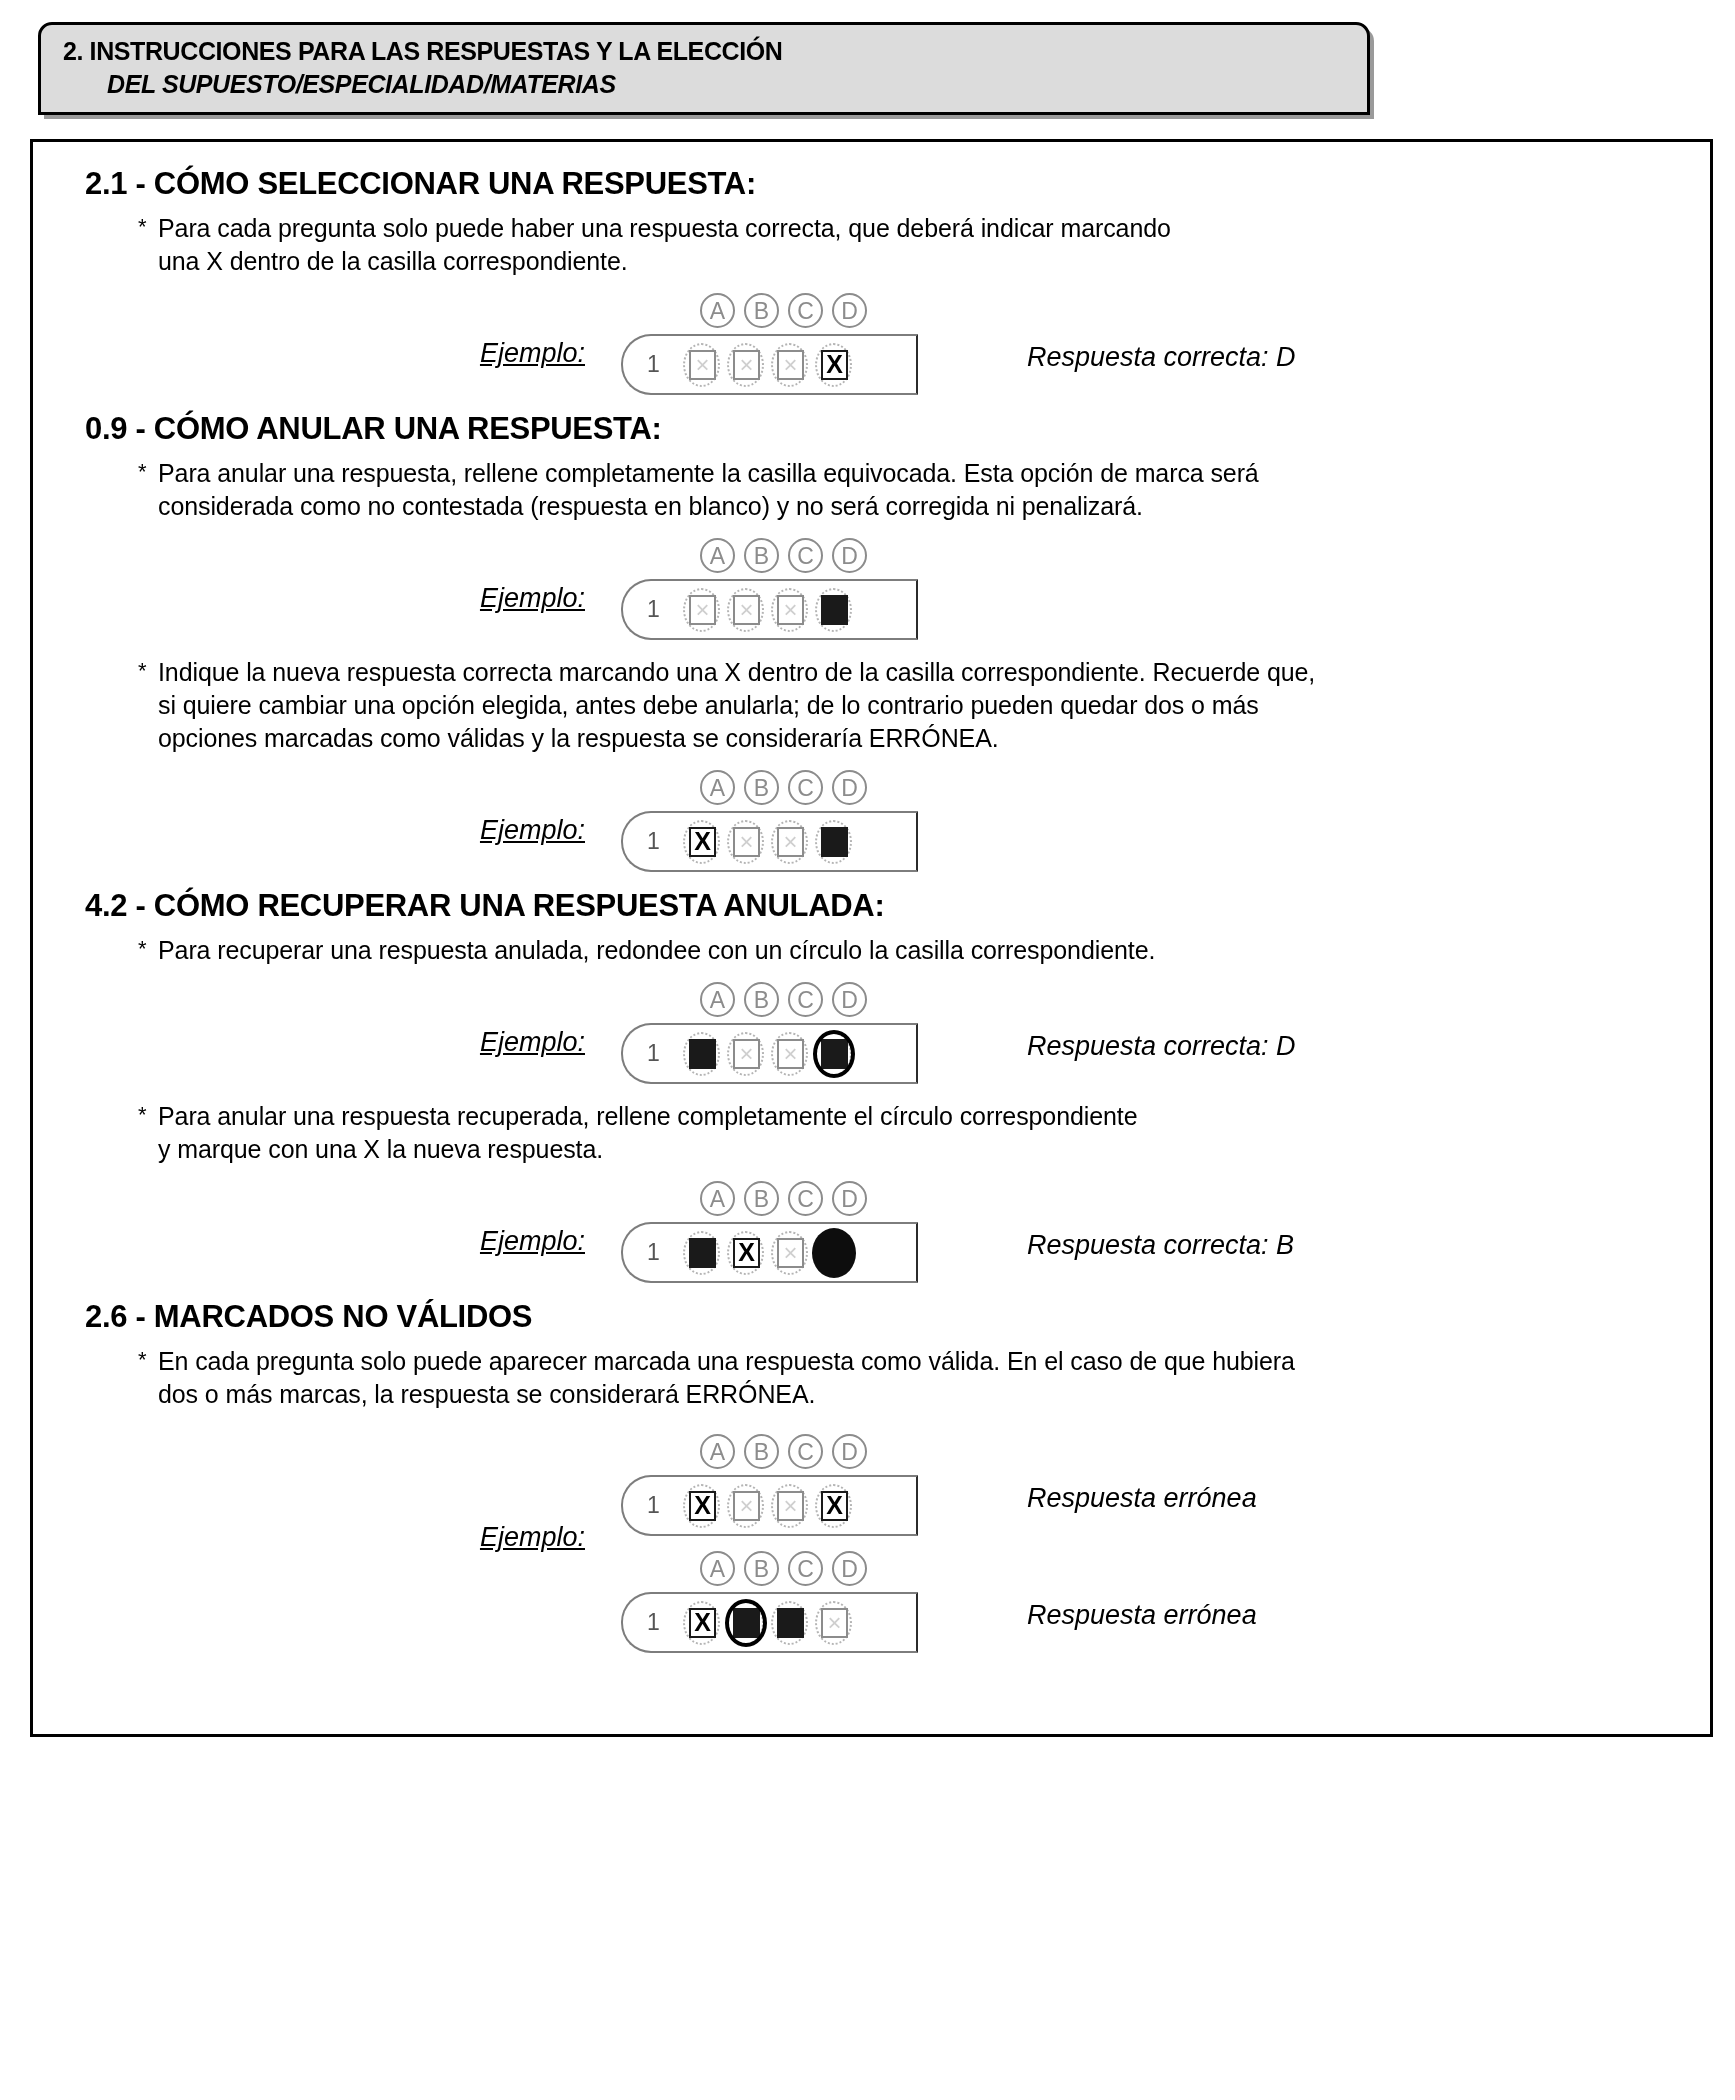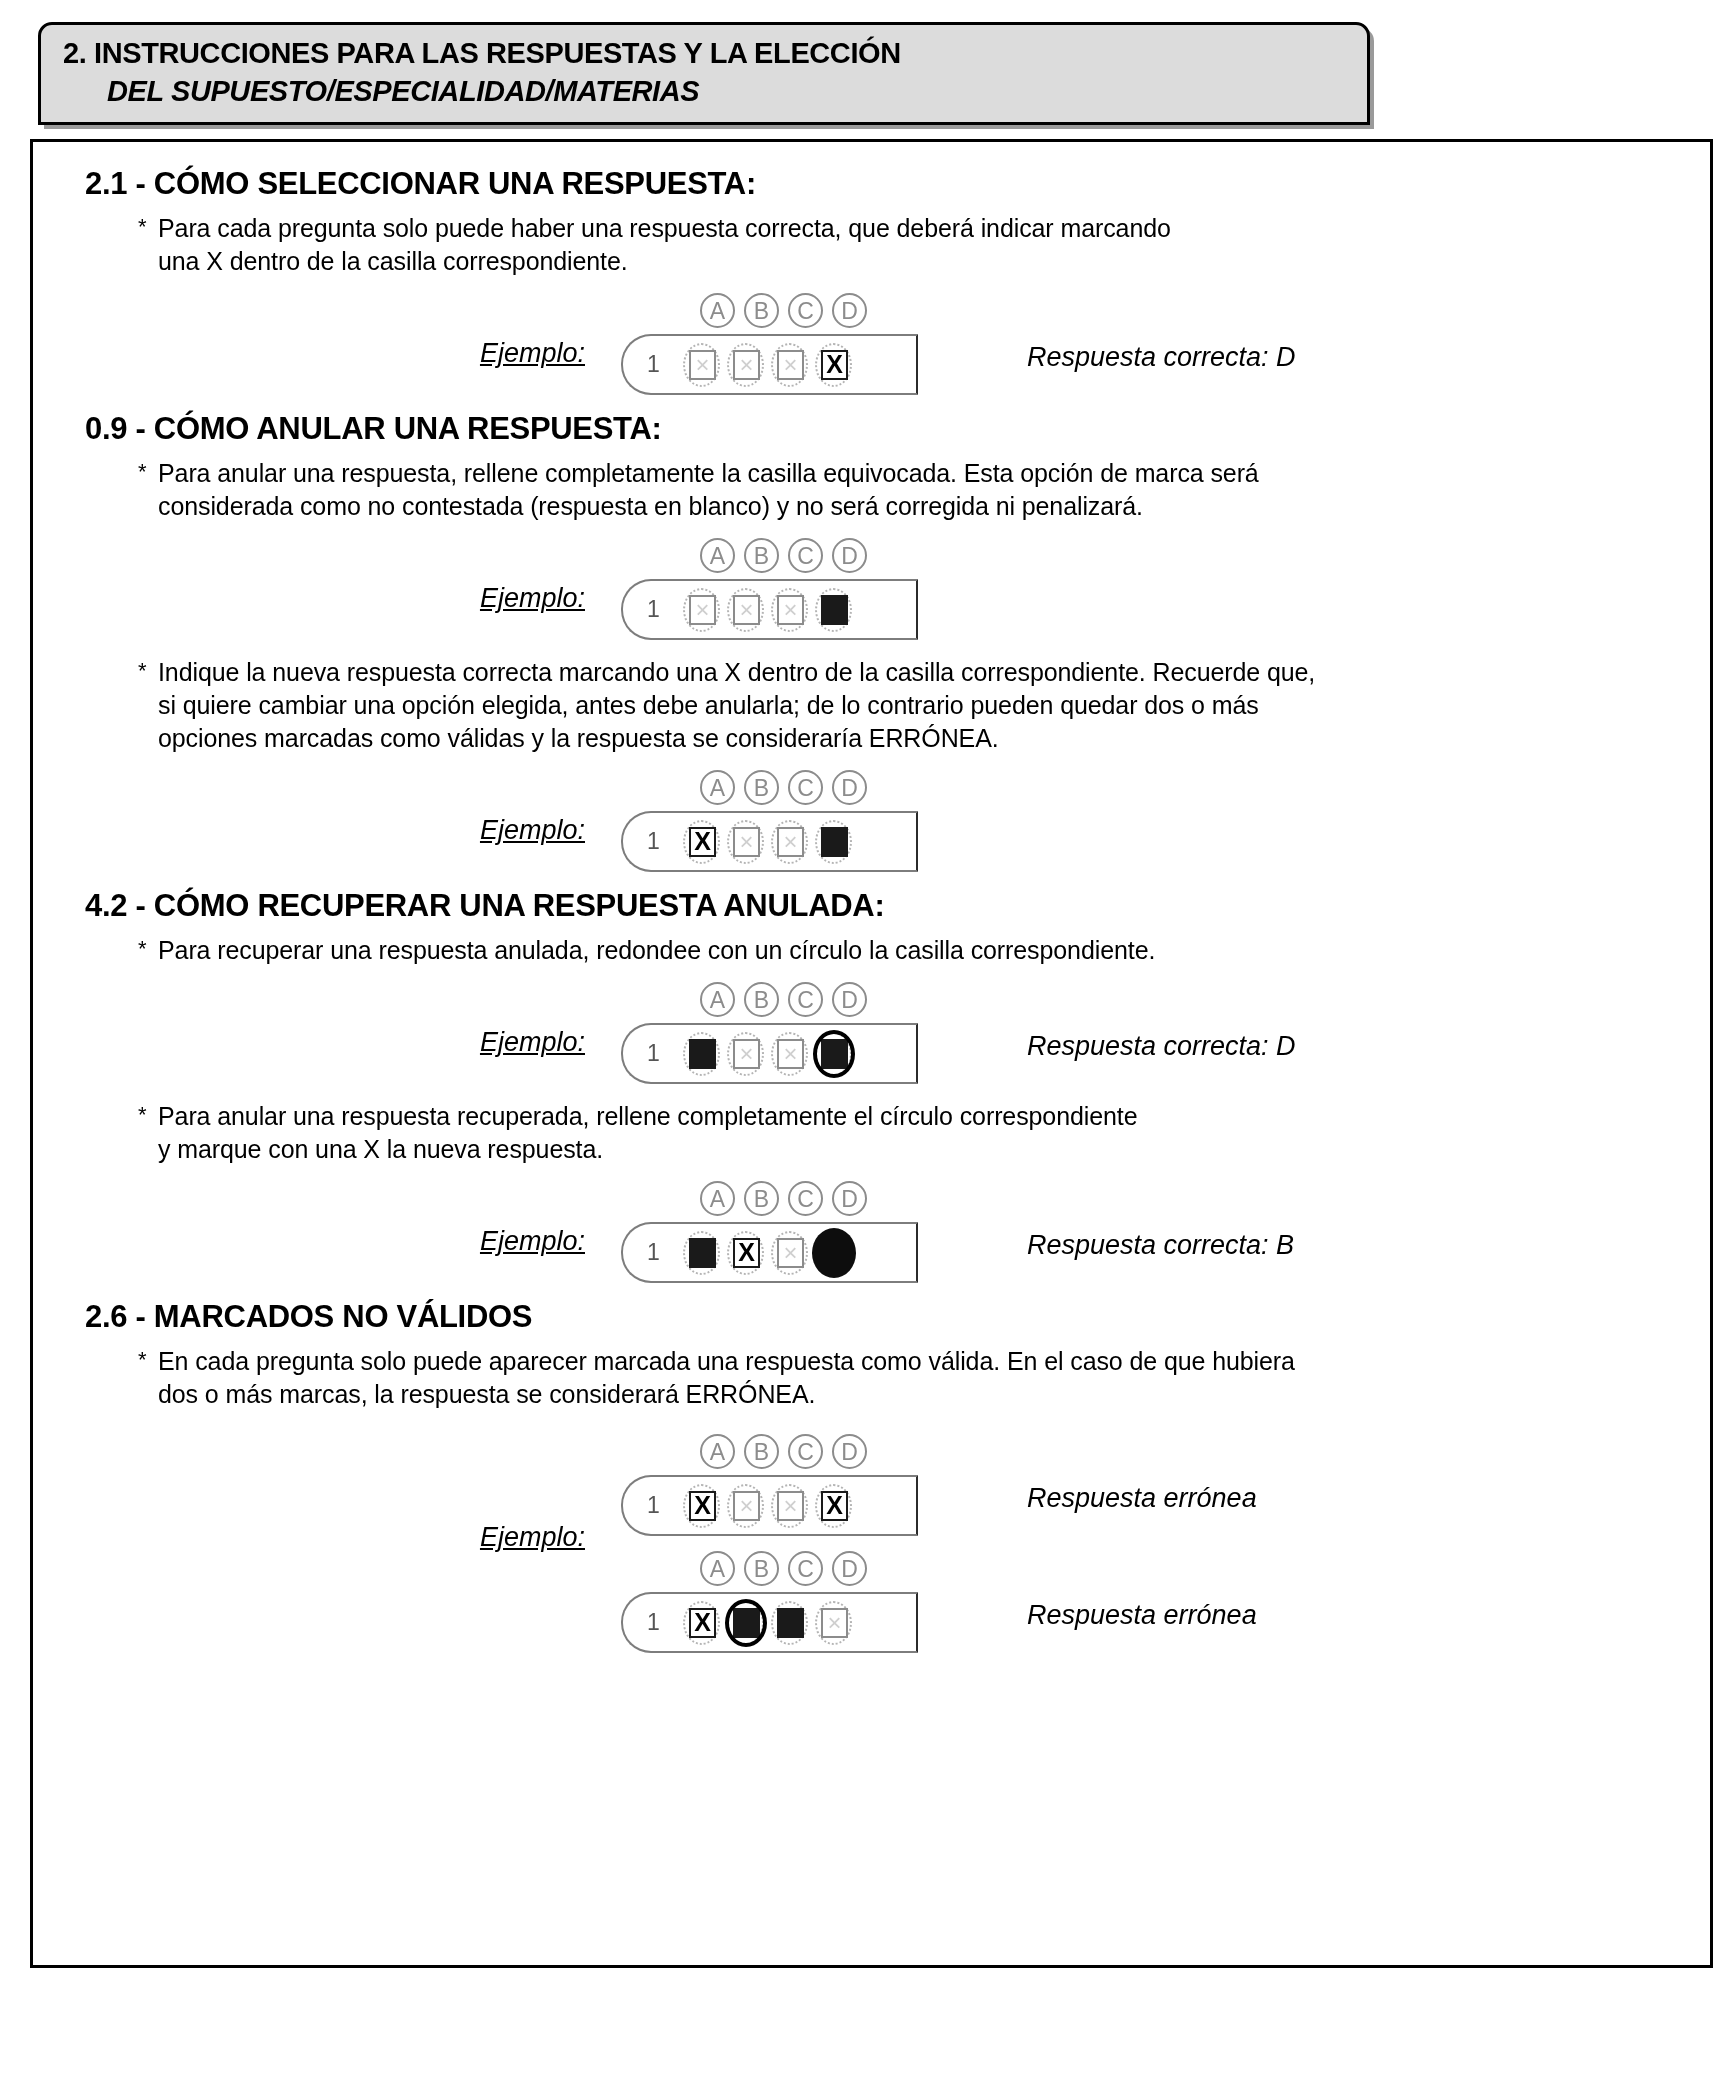--- a/index.html
+++ b/index.html
@@ -21,41 +21,41 @@
     width: 1736px;
     height: 2101px;
     box-sizing: border-box;
     padding: 18px 20px 0 20px;
   }
   .frame {
     position: absolute;
     left: 30px;
     top: 139px;
     width: 1683px;
-    height: 1829px;
+    height: 1598px;
     border: 3px solid #000;
     box-sizing: border-box;
   }
 
   
   .banner {
     position: absolute;
     left: 38px;
     top: 22px;
     width: 1332px;
     box-sizing: border-box;
     background: #dcdcdc;
     border: 3px solid #000;
     border-radius: 14px 14px 0 0;
     padding: 10px 22px 12px 22px;
     box-shadow: 5px 5px 0 -1px #9a9a9a;
     z-index: 5;
   }
   .banner .line {
-    font-size: 29px;
+    font-size: 25px;
     font-weight: bold;
     letter-spacing: -0.4px;
     line-height: 1.30;
     white-space: pre;
   }
   .banner .line2 { padding-left: 44px; font-style: italic; }
 
   
   .content {
     position: absolute;

